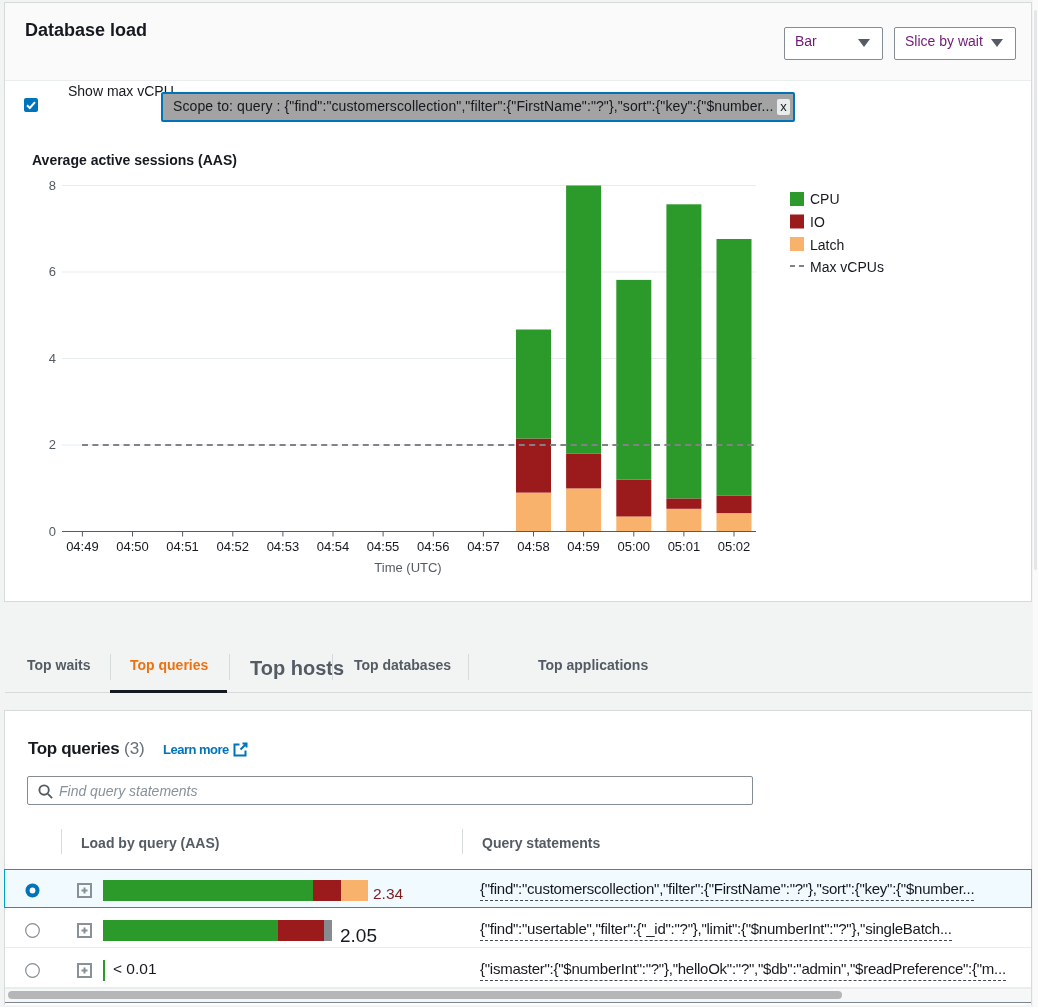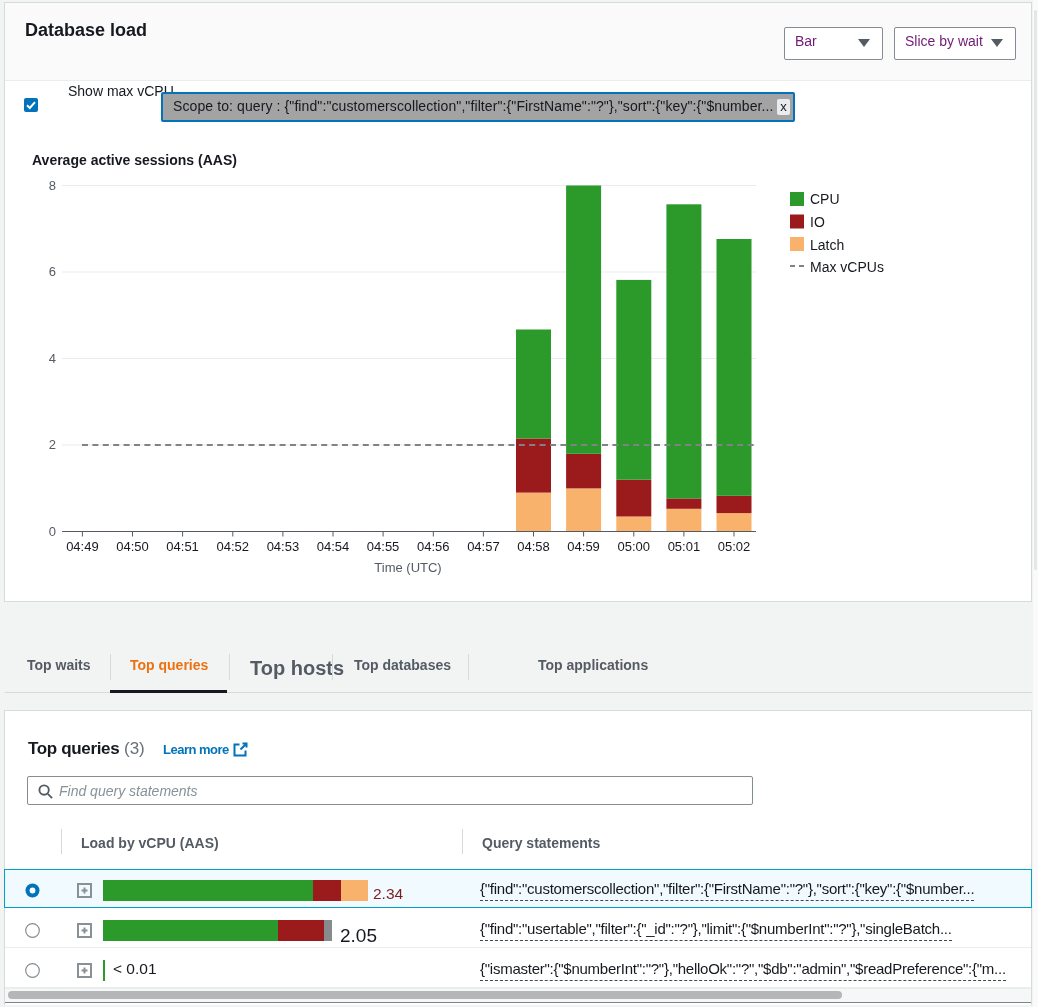--- a/index.html
+++ b/index.html
@@ -150,21 +150,21 @@
     <div class="abs" style="left:22px; top:65px; width:726px; height:29px; border:1px solid #848d93; border-radius:2px; background:#fff;">
       <svg class="abs" style="left:10px; top:7px;" width="15" height="15" viewBox="0 0 16 16">
         <circle cx="6.5" cy="6.5" r="5" stroke="#545b64" stroke-width="2" fill="none"></circle>
         <line x1="10.5" y1="10.5" x2="15" y2="15" stroke="#545b64" stroke-width="2"></line>
       </svg>
       <span class="abs" style="left:31px; top:6px; font-size:14px; font-style:italic; color:#87929a;">Find query statements</span>
     </div>
 
     <div class="abs" style="left:56px; top:118px; width:1px; height:25px; background:#d5dbdb;"></div>
     <div class="abs" style="left:457px; top:118px; width:1px; height:25px; background:#d5dbdb;"></div>
-    <div class="abs" style="left:76px; top:124px; font-size:14px; font-weight:700; color:#545b64;">Load by vCPU (AAS)</div>
+    <div class="abs" style="left:76px; top:124px; font-size:14px; font-weight:700; color:#545b64;">Load by query (AAS)</div>
     <div class="abs" style="left:477px; top:124px; font-size:14px; font-weight:700; color:#545b64;">Query statements</div>
 
     <div class="abs" style="left:0; top:158px; width:1026px; height:39px; background:#f1faff; border-top:1px solid #00a1c9; border-bottom:1px solid #00a1c9; border-left:1px solid #00a1c9; border-right:1px solid #00a1c9; margin-left:-1px; width:1028px;"></div>
     <div class="abs" style="left:0; top:236px; width:1026px; height:1px; background:#eaeded;"></div>
     <div class="abs" style="left:0; top:276px; width:1026px; height:1px; background:#eaeded;"></div>
 
     <svg class="abs" style="left:20px; top:171.5px;" width="15" height="15" viewBox="0 0 15 15">
       <circle cx="7.5" cy="7.5" r="7" fill="#0073bb"></circle>
       <circle cx="7.5" cy="7.5" r="2.9" fill="#fff"></circle>
     </svg>

